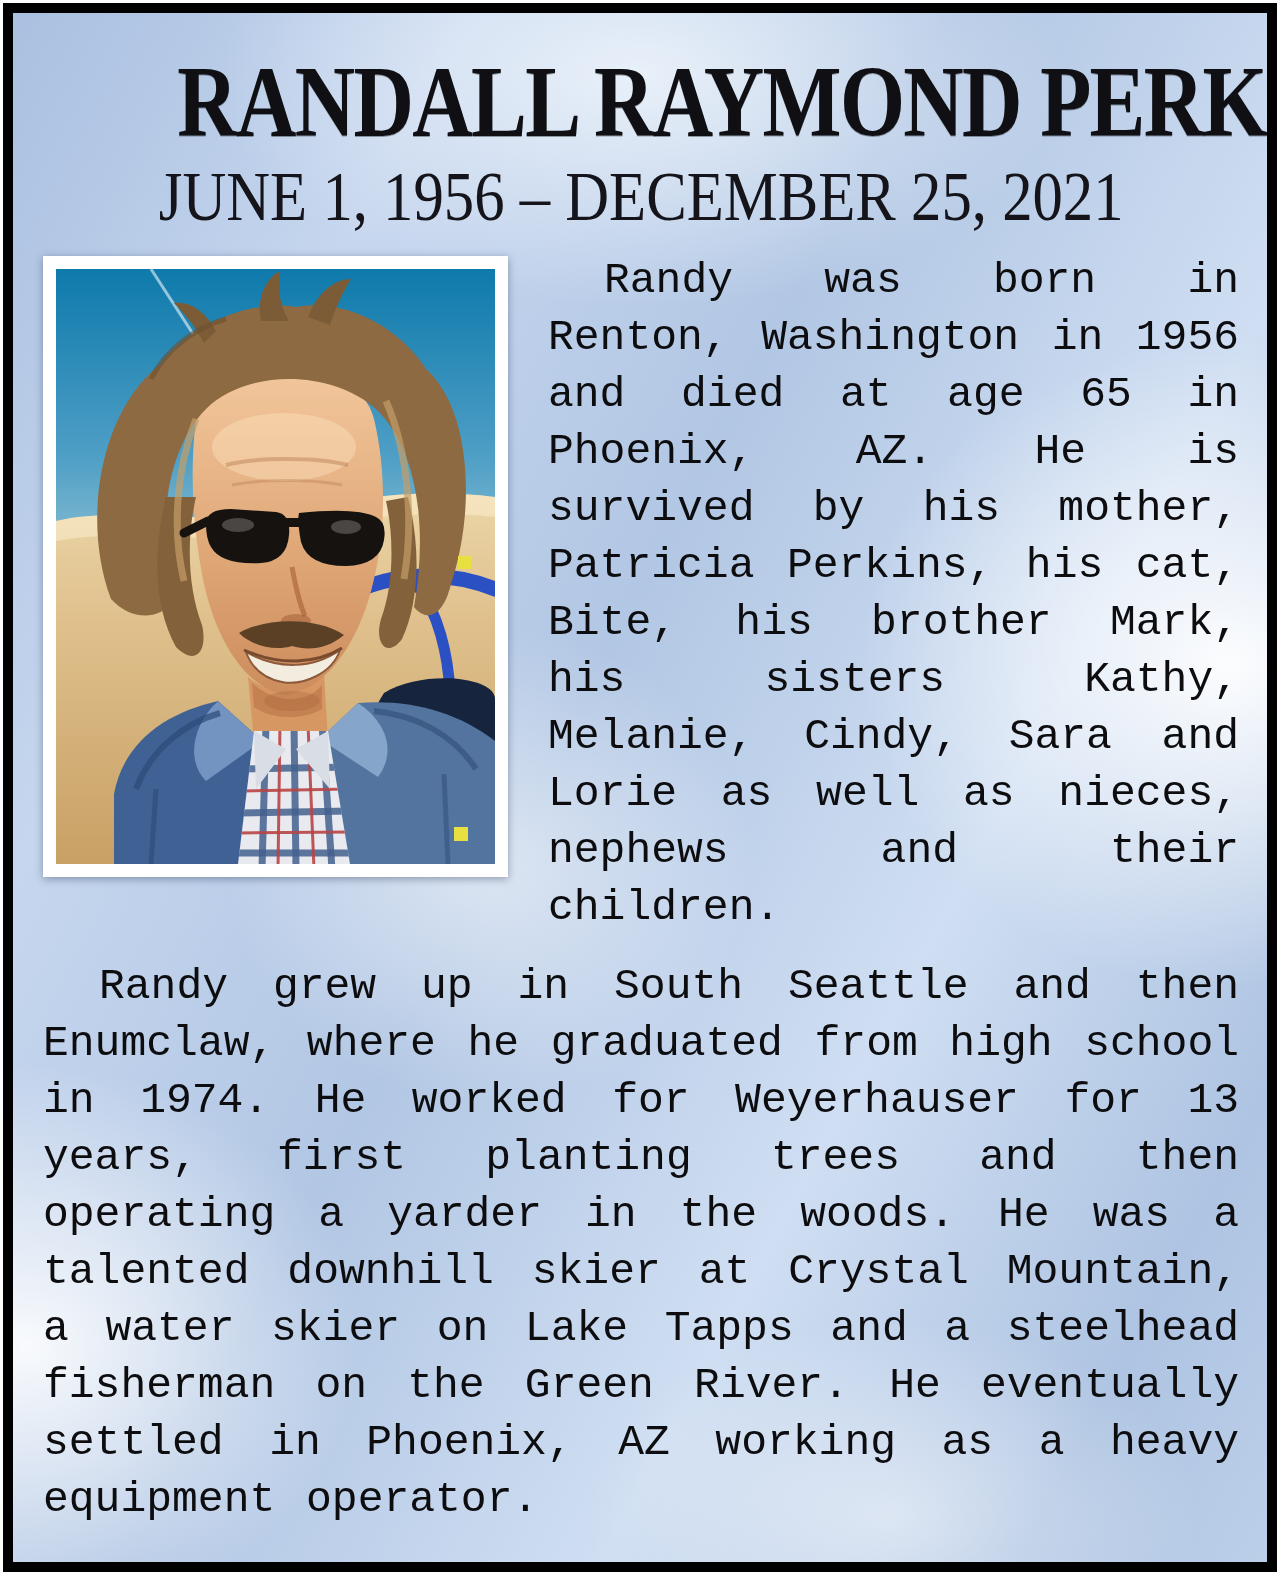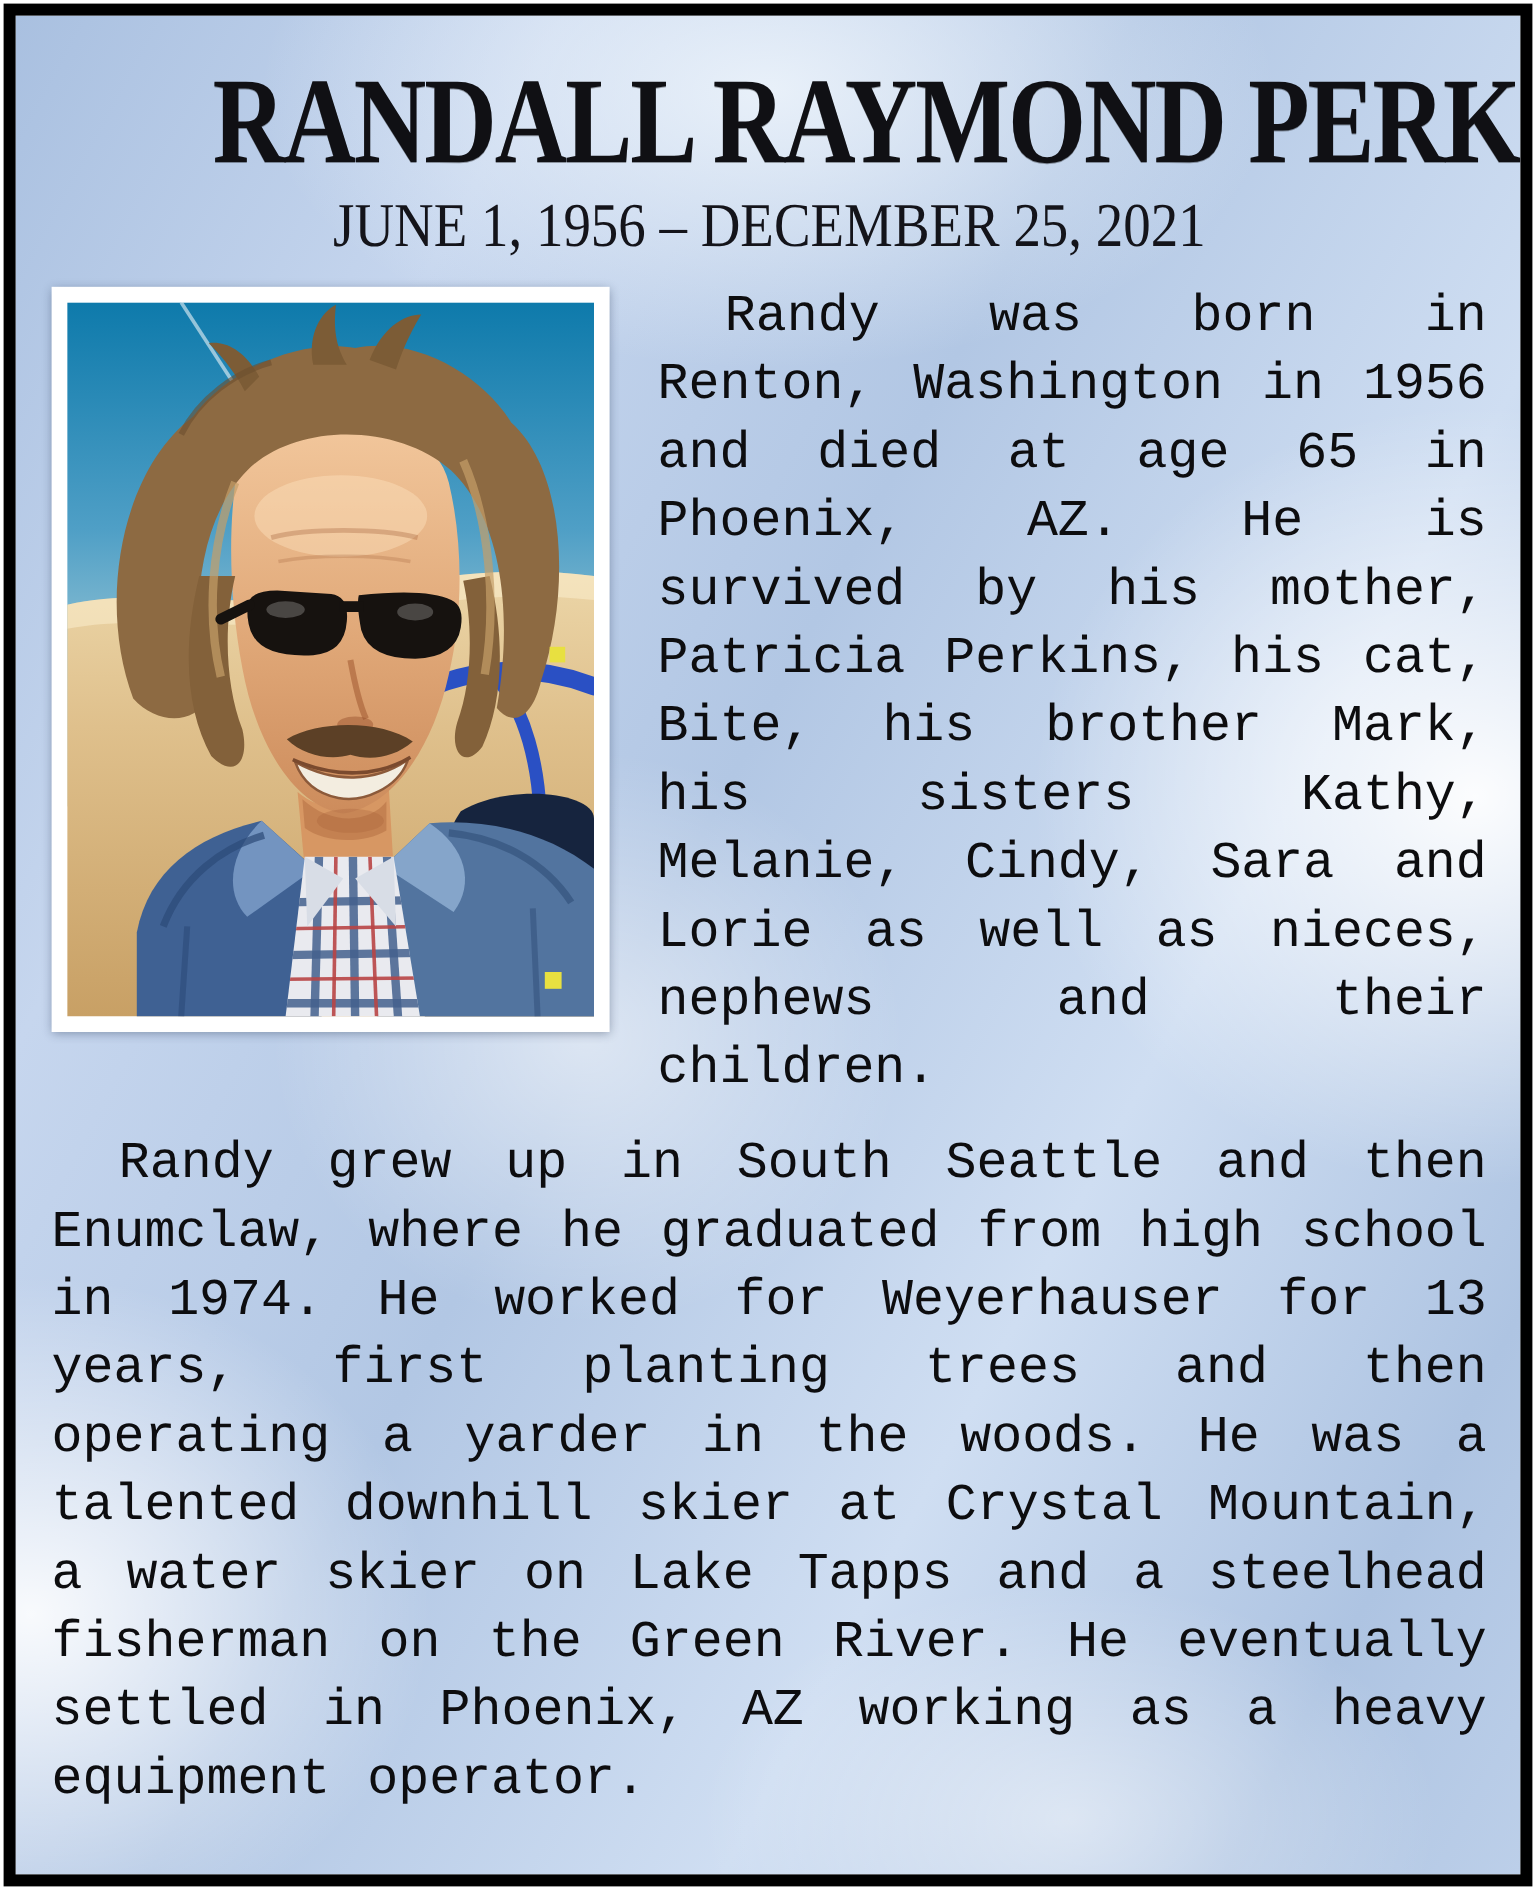--- a/index.html
+++ b/index.html
@@ -39,21 +39,21 @@
     transform:scaleX(0.82);
     transform-origin:center;
     letter-spacing:-2px;
     text-shadow:0 1px 0 rgba(0,0,0,0.35);
   }
 
   .dates {
     margin:10px 0 0 0;
     font-family:"Liberation Serif", serif;
     font-weight:400;
-    font-size:52px;
+    font-size:69px;
     line-height:1;
     color:#14141a;
     white-space:nowrap;
   }
   .dates .squeeze {
     display:inline-block;
     transform:scaleX(0.88);
     transform-origin:center;
   }
 

